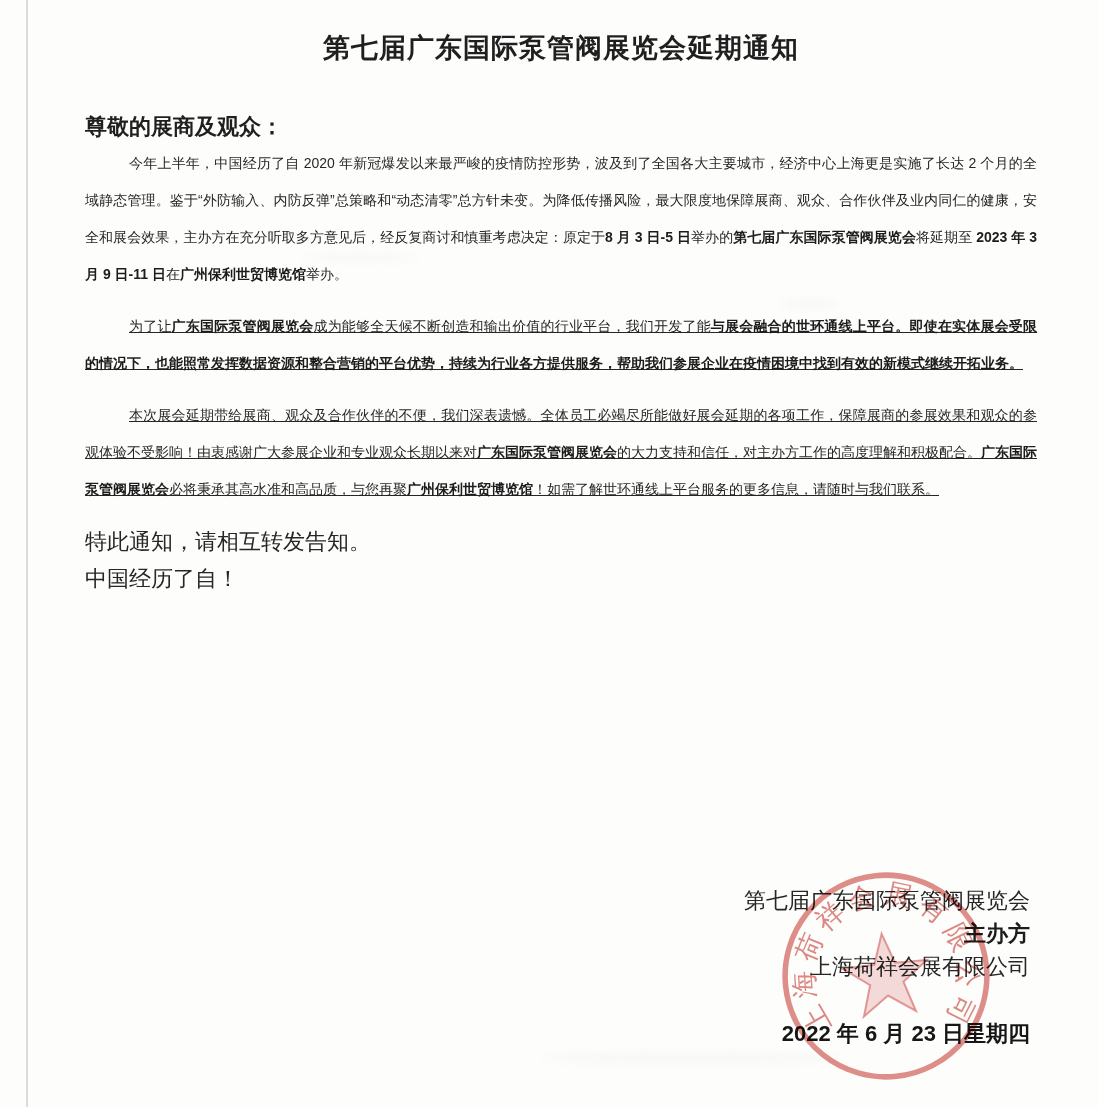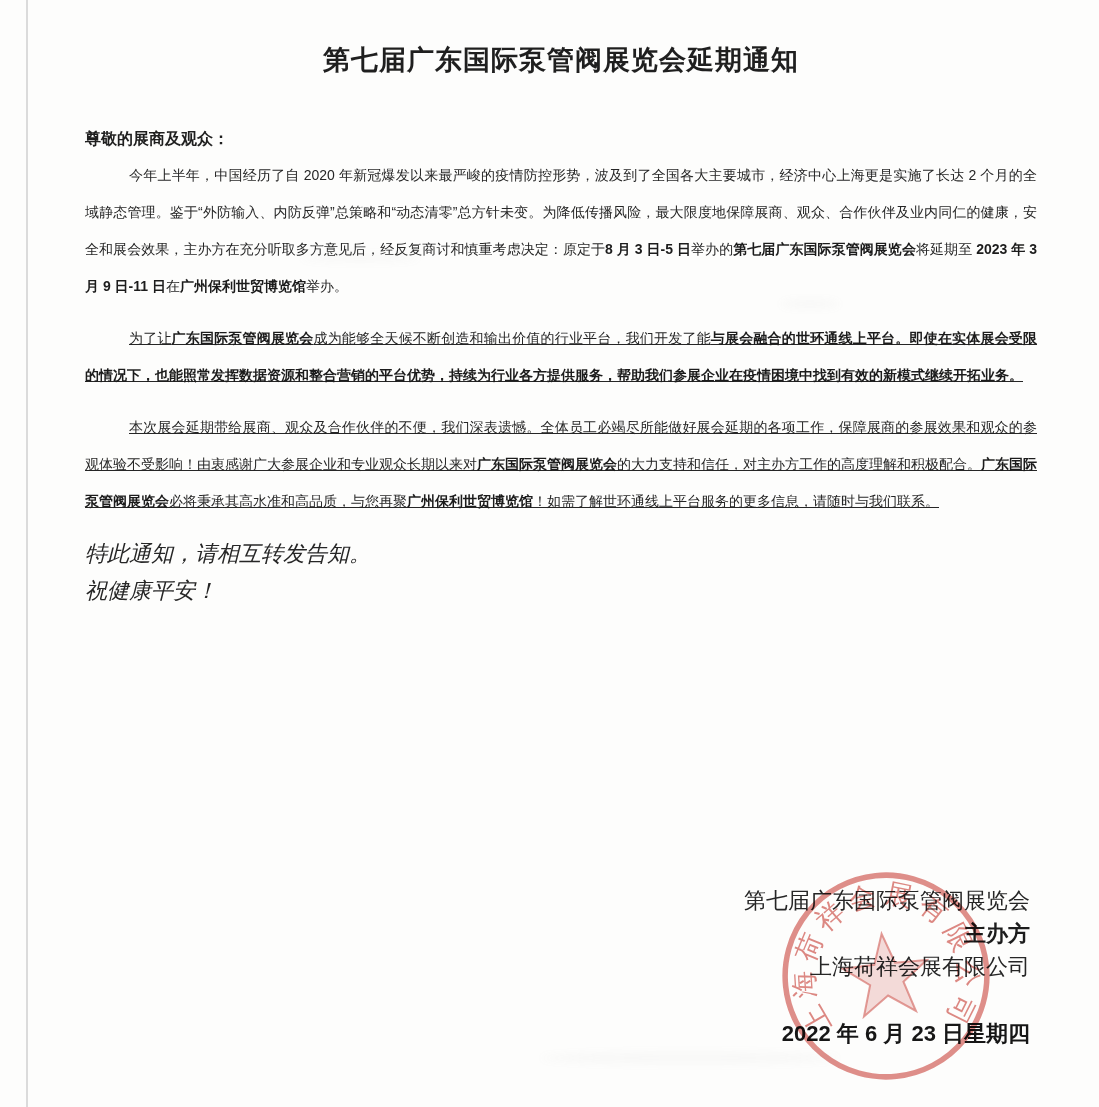--- a/index.html
+++ b/index.html
@@ -20,41 +20,41 @@
     background:#c9c9c9;opacity:.65;
   }
   .smudge{
     position:absolute;background:#9a9a9a;border-radius:50%;
     filter:blur(4px);
   }
   .smudge.s1{left:780px;top:300px;width:60px;height:8px;opacity:.06;}
   .smudge.s2{left:540px;top:1052px;width:300px;height:12px;opacity:.05;}
   .smudge.s3{left:300px;top:254px;width:120px;height:8px;opacity:.05;}
   .sheet{
-    position:absolute;left:85px;top:12px;width:952px;
+    position:absolute;left:85px;top:0;width:952px;
   }
   .doc-title{
     margin:30px 0 0 0;
     font-size:27px;font-weight:bold;text-align:center;
     letter-spacing:1px;color:#1f1f1f;
   }
   .salutation{
     margin-top:42px;
-    font-size:16px;font-weight:bold;line-height:37px;color:#1f1f1f;
+    font-size:22px;font-weight:bold;line-height:37px;color:#1f1f1f;
   }
   p.body-par{
     margin:0;font-size:14px;line-height:37px;
     text-align:justify;text-align-last:left;
     text-indent:44px;color:var(--ink);
   }
   p.body-par + p.body-par{margin-top:15px;text-decoration:underline;}
   p.first-par{margin-top:0;}
   .b{font-weight:bold;color:#1c1c1c;}
   .closing{
-    margin-top:15px;font-size:22px;line-height:37px;color:var(--ink);font-style:italic;
+    margin-top:15px;font-size:22px;line-height:37px;color:var(--ink);
   }
   .signature{
     position:absolute;right:69px;top:884px;
     text-align:right;font-size:22px;line-height:33px;color:var(--ink);
     z-index:2;
   }
   .signature .role{font-weight:bold;color:#1c1c1c;}
   .signature .date{font-weight:bold;color:#161616;margin-top:34px;}
   .seal{
     position:absolute;left:770px;top:860px;width:232px;height:232px;
@@ -81,21 +81,21 @@
   <h1 class="doc-title">第七届广东国际泵管阀展览会延期通知</h1>
 
   <div class="salutation">尊敬的展商及观众：</div>
 
   <p class="body-par first-par"><span>今年上半年，中国经历了自 2020 年新冠爆发以来最严峻的疫情防控形势，波及到了全国各大主要城市，经济中心上海更是实施了长达 2 个月的全域静态管理。鉴于“外防输入、内防反弹”总策略和“动态清零”总方针未变。为降低传播风险，最大限度地保障展商、观众、合作伙伴及业内同仁的健康，安全和展会效果，主办方在充分听取多方意见后，经反复商讨和慎重考虑决定：原定于</span><span class="b">8 月 3 日-5 日</span><span>举办的</span><span class="b">第七届广东国际泵管阀展览会</span><span>将延期至 </span><span class="b">2023 年 3 月 9 日-11 日</span><span>在</span><span class="b">广州保利世贸博览馆</span><span>举办。</span></p>
   <p class="body-par"><span>为了让</span><span class="b">广东国际泵管阀展览会</span><span>成为能够全天候不断创造和输出价值的行业平台，我们开发了能</span><span class="b">与展会融合的世环通线上平台。即使在实体展会受限的情况下，也能照常发挥数据资源和整合营销的平台优势，持续为行业各方提供服务，帮助我们参展企业在疫情困境中找到有效的新模式继续开拓业务。</span></p>
   <p class="body-par"><span>本次展会延期带给展商、观众及合作伙伴的不便，我们深表遗憾。全体员工必竭尽所能做好展会延期的各项工作，保障展商的参展效果和观众的参观体验不受影响！由衷感谢广大参展企业和专业观众长期以来对</span><span class="b">广东国际泵管阀展览会</span><span>的大力支持和信任，对主办方工作的高度理解和积极配合。</span><span class="b">广东国际泵管阀展览会</span><span>必将秉承其高水准和高品质，与您再聚</span><span class="b">广州保利世贸博览馆</span><span>！如需了解世环通线上平台服务的更多信息，请随时与我们联系。</span></p>
 
   <div class="closing">
     <div>特此通知，请相互转发告知。</div>
-    <div>祝健康平安！</div>
+    <div>中国经历了自！</div>
   </div>
 </div>
 
 <div class="signature">
   <div>第七届广东国际泵管阀展览会</div>
   <div class="role">主办方</div>
   <div>上海荷祥会展有限公司</div>
   <div class="date">2022 年 6 月 23 日星期四</div>
 </div>
 

